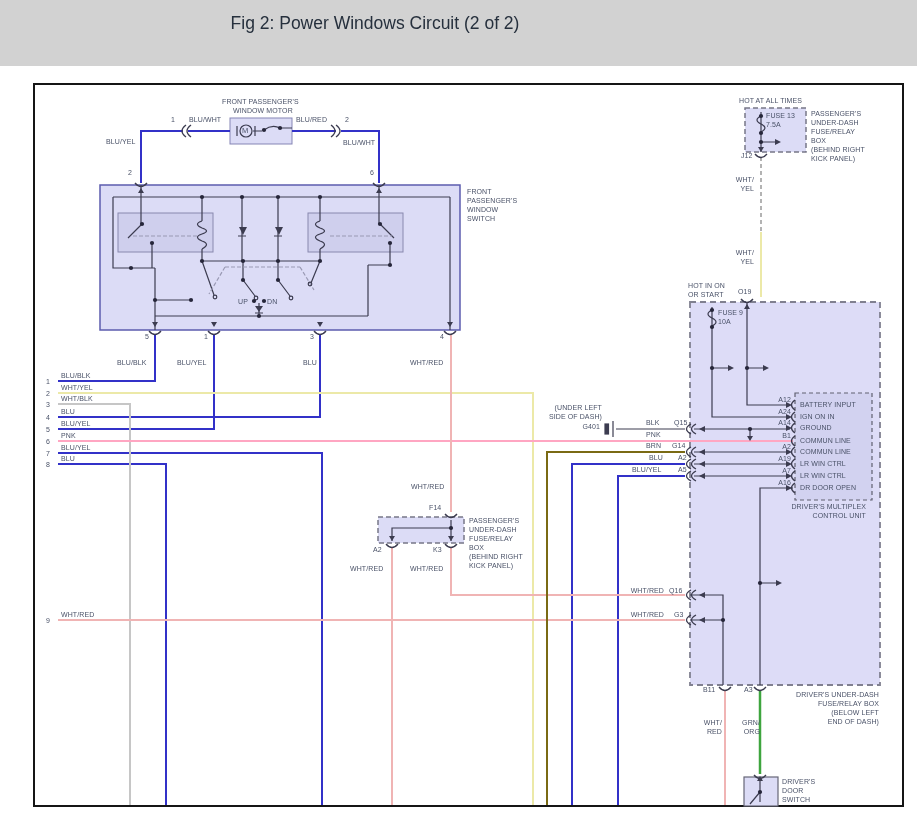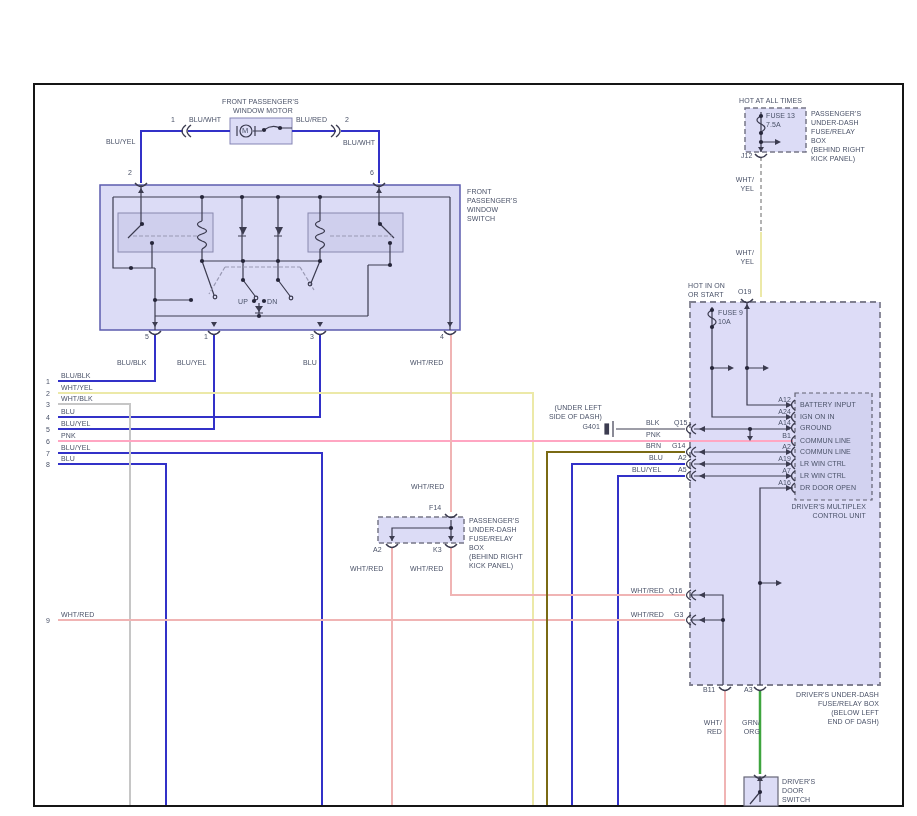--- a/index.html
+++ b/index.html
@@ -9,20 +9,23 @@
   #title{position:absolute;left:0;top:13px;width:750px;text-align:center;
          font-size:17.5px;color:#26303d;}
   svg{position:absolute;left:0;top:0;}
   .lb{position:absolute;font-size:7px;line-height:8px;color:#4a5268;white-space:nowrap;letter-spacing:.1px;}
   .lbr{text-align:right;}
 </style>
 </head>
 <body>
 
 <div id="stage">
+  <div id="titlebar">
+    <div id="title">Fig 2: Power Windows Circuit (2 of 2)</div>
+  </div>
 
   <svg width="917" height="816" viewBox="0 0 917 816">
 
     <rect x="34" y="84" width="869" height="722" fill="#ffffff" stroke="#151515" stroke-width="2"></rect>
 
     <g>
       <rect x="230" y="118" width="62" height="26" fill="#dcdcf6" stroke="#8585b5" stroke-width="1"></rect>
       <rect x="100" y="185" width="360" height="145" fill="#dcdcf6" stroke="#5c5cae" stroke-width="1.5"></rect>
       <rect x="118" y="213" width="95" height="39" fill="#cfcfed" stroke="#8888ae" stroke-width="1"></rect>
       <rect x="308" y="213" width="95" height="39" fill="#cfcfed" stroke="#8888ae" stroke-width="1"></rect>

